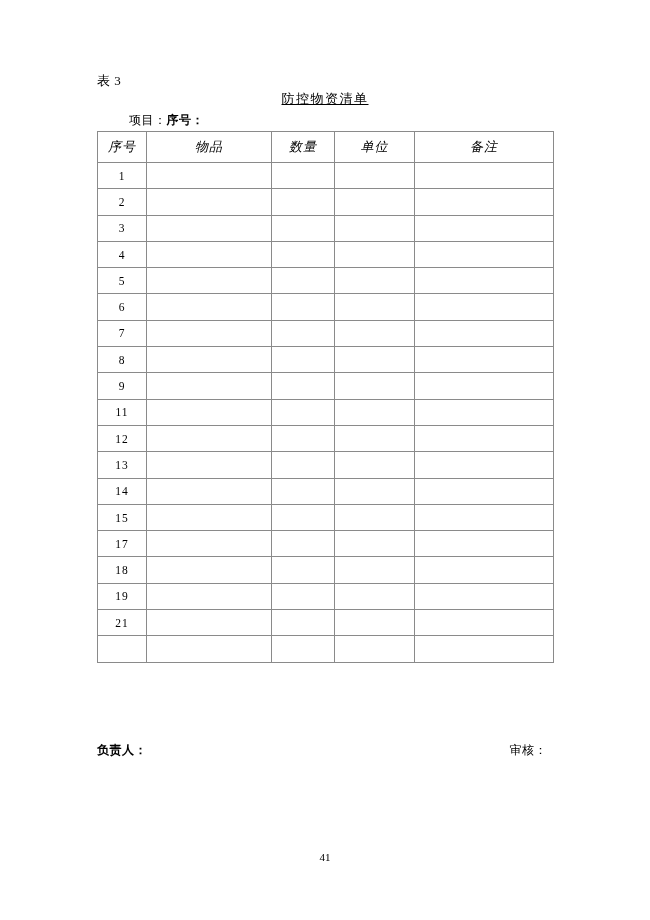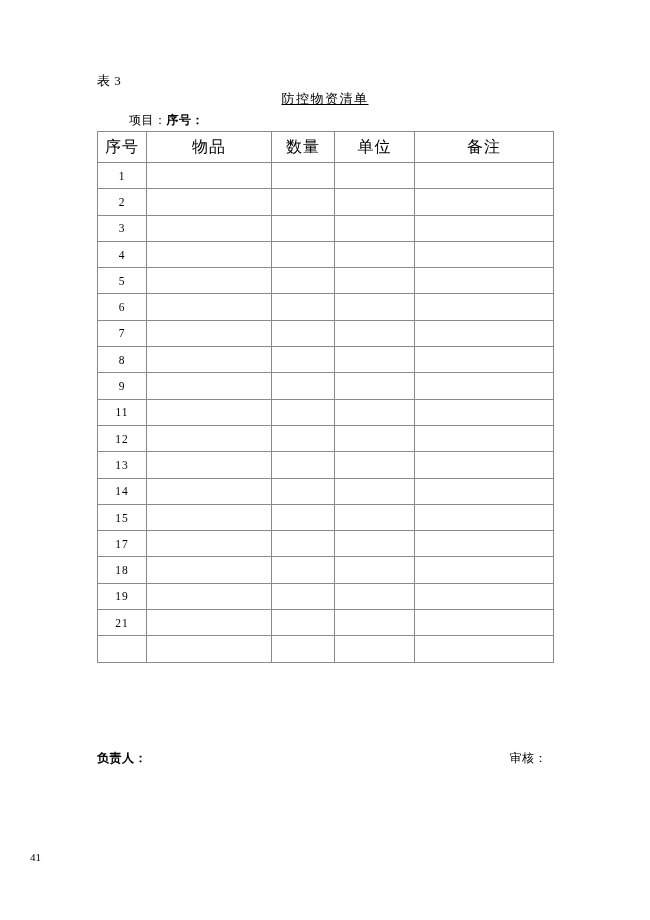--- a/index.html
+++ b/index.html
@@ -69,22 +69,23 @@
     height: 25.3px;
     padding: 0;
     margin: 0;
     font-weight: normal;
     font-size: 11.5px;
     text-align: center;
     vertical-align: middle;
     letter-spacing: 1px;
   }
   table.grid th {
-    font-size: 16px;
+    font-size: 13px;
     height: 30px;
+    font-style: italic;
   }
   td.num {
     font-size: 10.5px;
     letter-spacing: 0;
   }
   col.c1 { width: 49px; }
   col.c2 { width: 125px; }
   col.c3 { width: 63px; }
   col.c4 { width: 80px; }
   col.c5 { width: 139px; }
@@ -93,30 +94,29 @@
     position: absolute;
     left: 97px;
     width: 456px;
     top: 742px;
     font-size: 12px;
     display: flex;
     justify-content: space-between;
     align-items: baseline;
   }
   .footer-left { letter-spacing: 0.5px; font-weight: bold; }
-  .footer-right { letter-spacing: 0.5px; padding-right: 6px; margin-top: 8px; }
+  .footer-right { letter-spacing: 0.5px; padding-right: 6px; }
 
   .page-number {
     position: absolute;
     left: 0;
     right: 0;
     top: 851px;
-    text-align: left;
+    text-align: center;
     font-size: 11px;
-    padding-left: 30px;
   }
 </style>
 </head>
 <body>
 
 <div class="page">
 
   <div class="doc-label">表 3</div>
 
   <div class="doc-title">防控物资清单</div>

